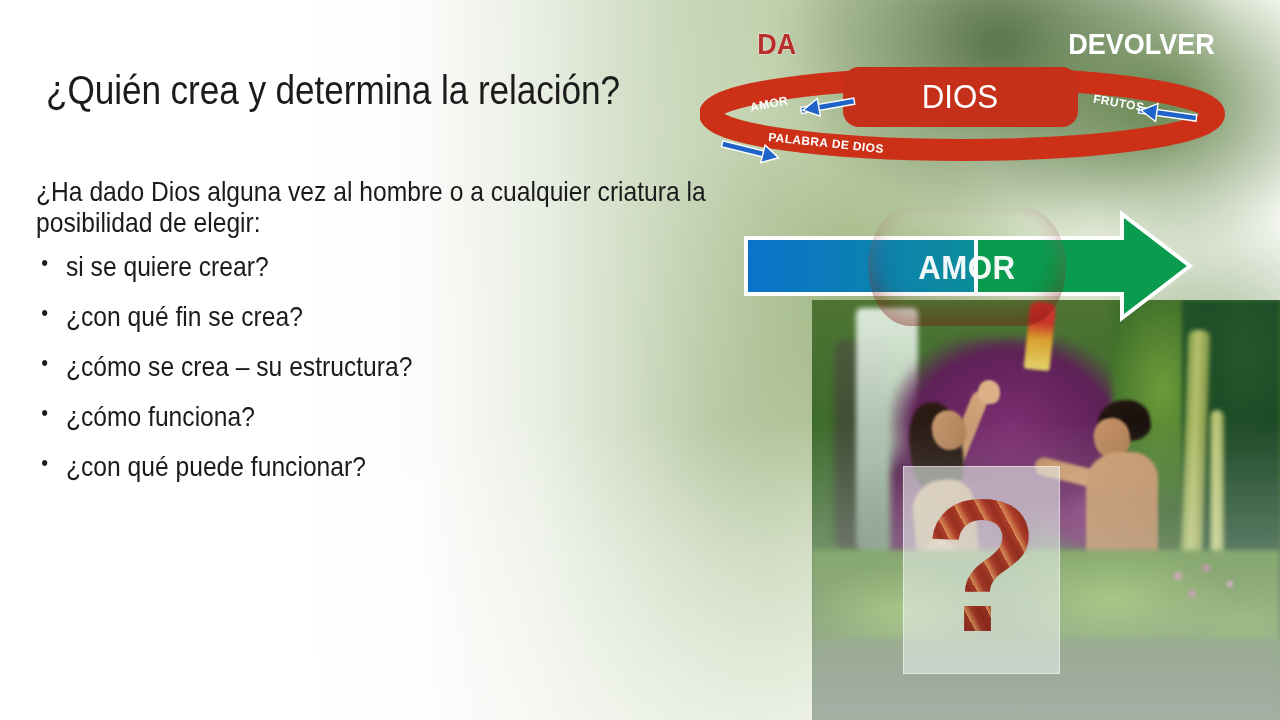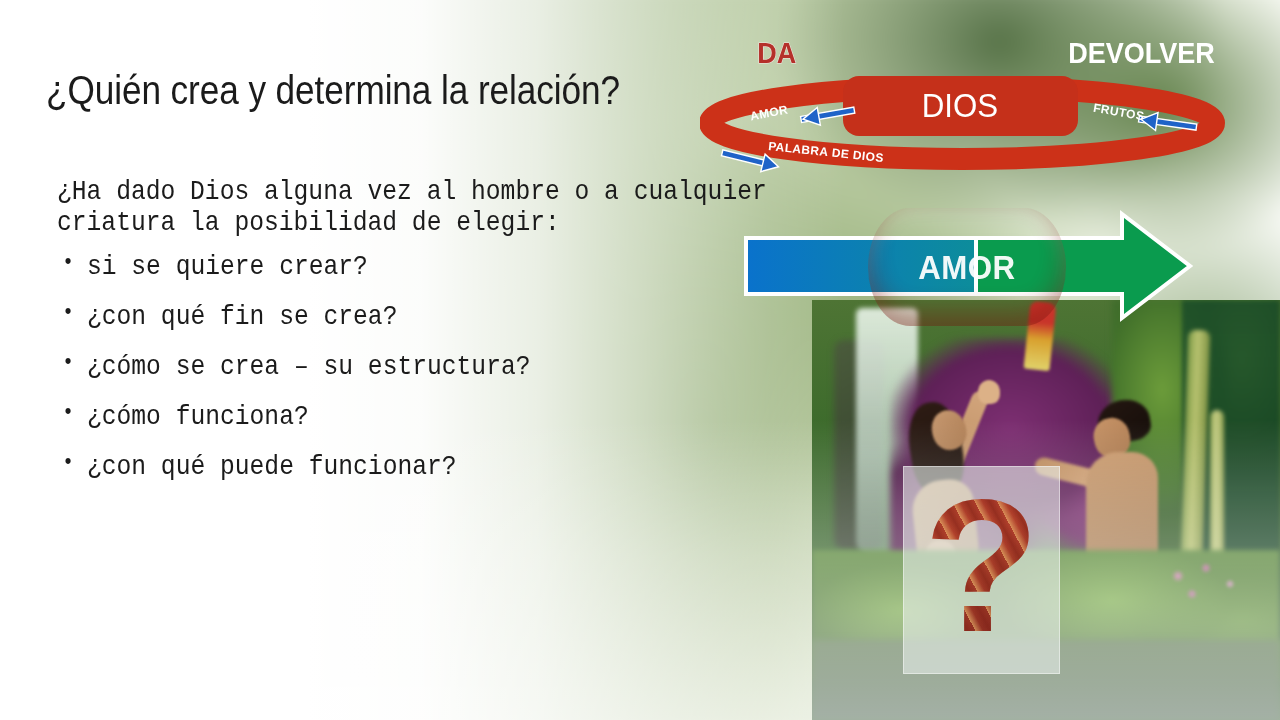--- a/index.html
+++ b/index.html
@@ -258,24 +258,24 @@
     font-weight: 400;
     color: #1b1b1b;
     font-family: "Liberation Sans Narrow", "Liberation Sans", sans-serif;
     letter-spacing: -0.1px;
     transform: scaleX(0.88);
     transform-origin: left center;
     white-space: nowrap;
   }
   .body-block {
     position: absolute;
-    left: 57px; top: 176px;
+    left: 36px; top: 176px;
     width: 720px;
     color: #1b1b1b;
-    font-family: Liberation Mono, monospace;
+    font-family: Liberation Sans, sans-serif;
   }
   .lead {
     font-size: 28px;
     line-height: 1.12;
     margin: 0 0 14px 0;
     transform: scaleX(0.88);
     transform-origin: left top;
     width: 114%;
   }
   ul.questions {
@@ -294,21 +294,21 @@
     margin: 0 0 22px 0;
   }
   ul.questions li::before {
     content: "\2022";
     position: absolute;
     left: 6px; top: -1px;
     font-size: 22px;
   }
 
   
-  .cycle { position: absolute; left: 700px; top: 18px; width: 580px; height: 165px; }
+  .cycle { position: absolute; left: 700px; top: 9px; width: 580px; height: 165px; }
   .cycle svg { position: absolute; left: 0; top: 0; }
   .lbl {
     position: absolute;
     font-family: "Liberation Sans Narrow", "Liberation Sans", sans-serif;
     white-space: nowrap;
   }
   .lbl-da {
     left: 55px; top: 18px;
     font-size: 30px; font-weight: bold;
     color: #b5302a;

